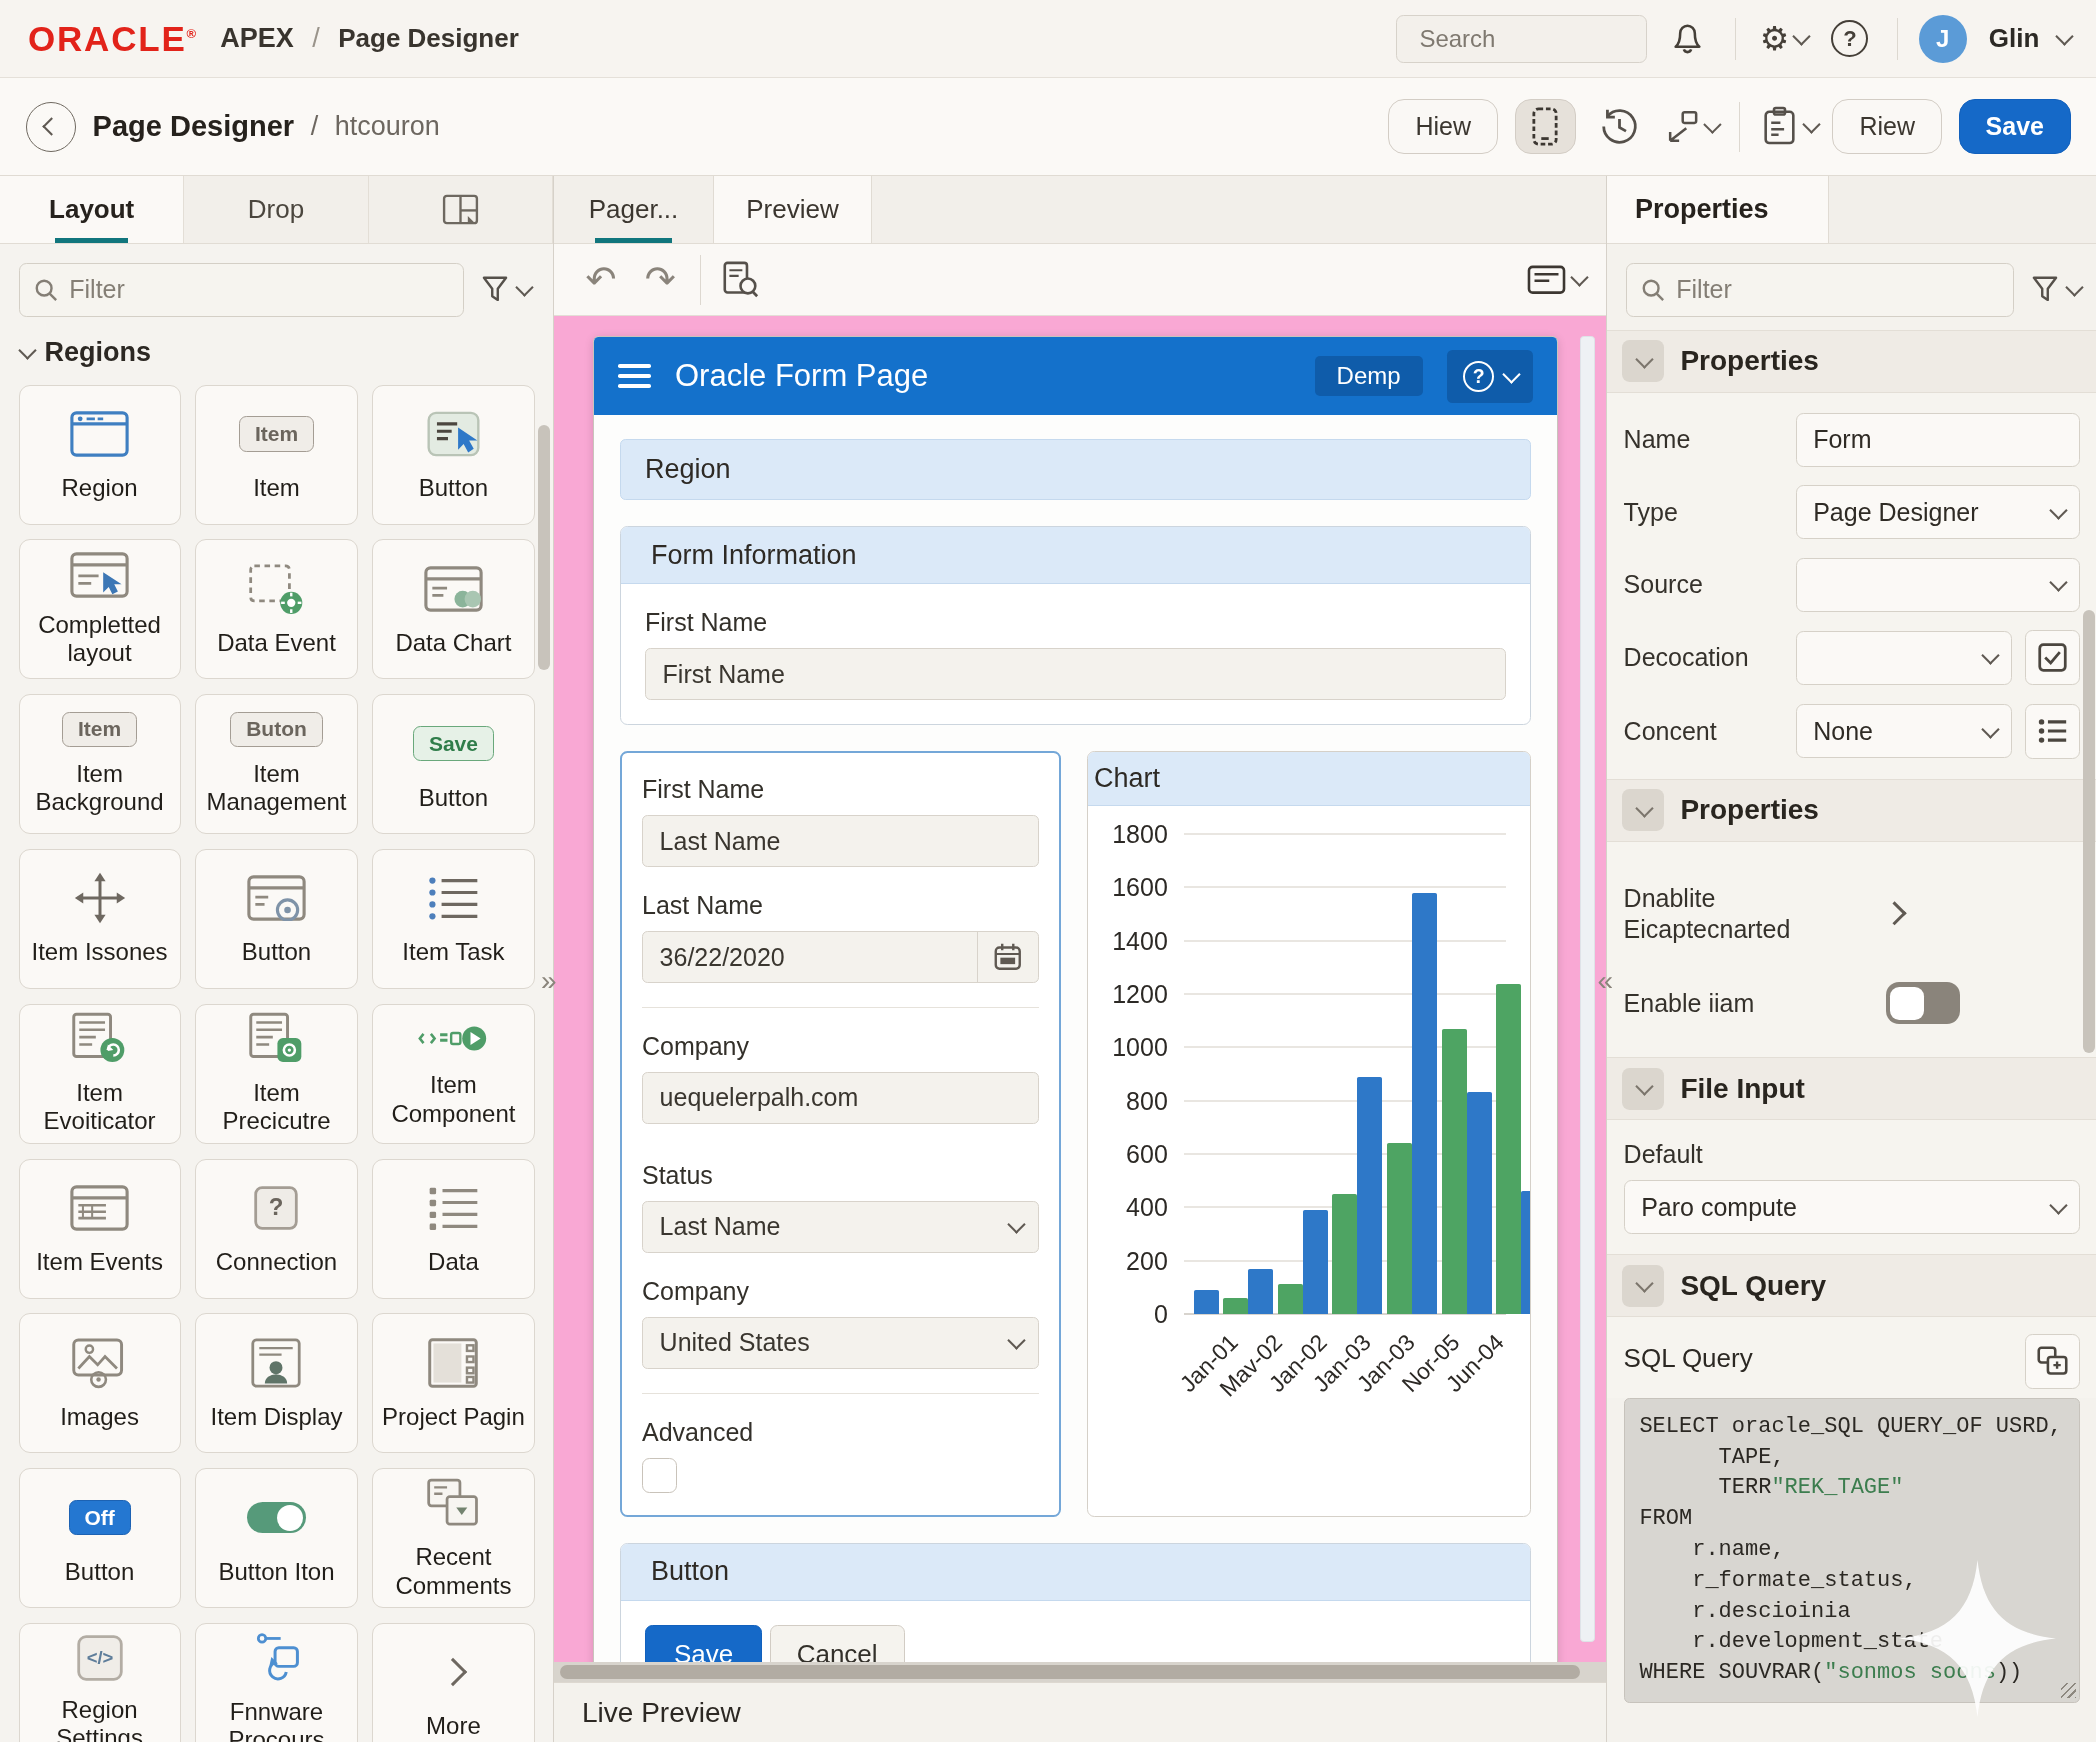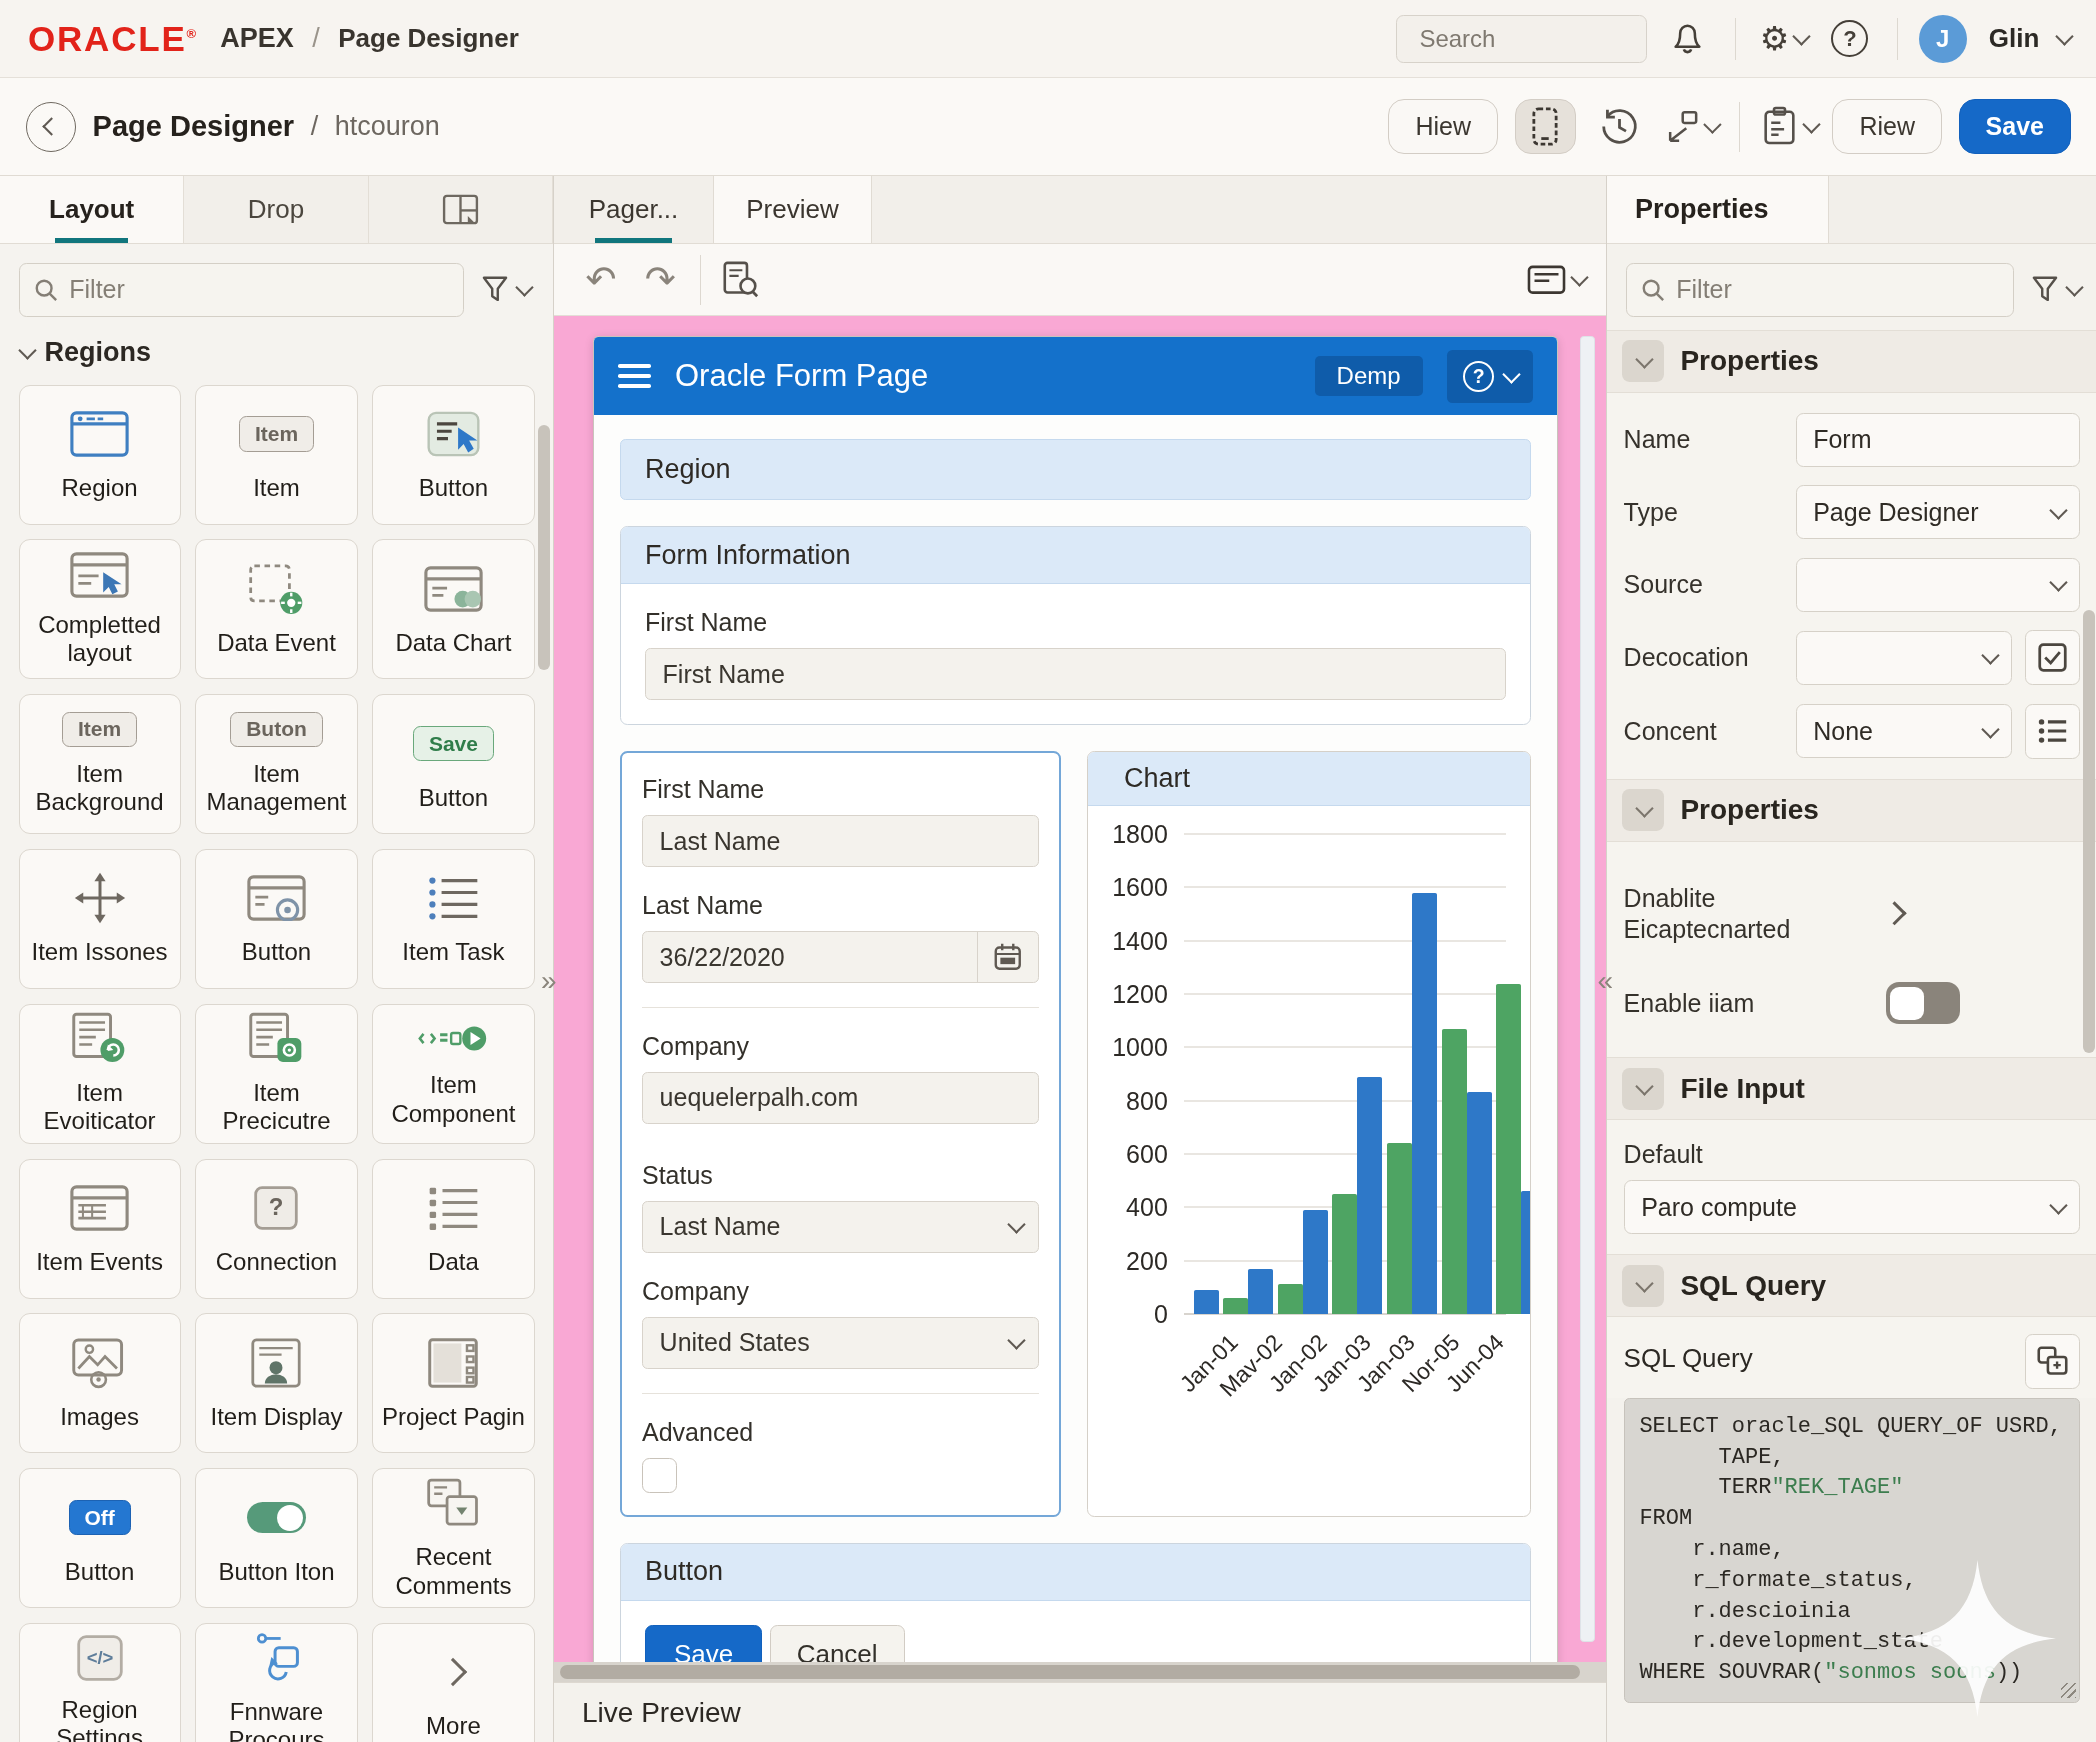--- a/index.html
+++ b/index.html
@@ -85,35 +85,35 @@
   .preview-header { height:78px; background:#1471cb; display:flex; align-items:center; gap:24px; padding:0 24px; }
   .hamburger { display:flex; flex-direction:column; gap:6.5px; }
   .hamburger i { display:block; width:33px; height:3.7px; background:#fff; border-radius:1.8px; }
   .ph-title { color:#fff; font-size:31px; flex:1; font-weight:400; }
   .demp-btn { background:#0f5caa; color:#fff; font-size:24px; padding:6px 22px; border-radius:5px; }
   .help-btn { background:#0f5caa; color:#fff; display:flex; align-items:center; gap:9.2px; padding:11px 16.6px; border-radius:5.5px; }
   .help-circ { width:31px; height:31px; border:2.8px solid #fff; border-radius:50%; display:flex; align-items:center; justify-content:center; font-size:19.4px; font-weight:700; }
   .preview-body { padding:24px 26px 28px; }
   .region-bar { height:61px; background:#dbe9f8; border:0.9px solid #c5d9ee; border-radius:5.5px; display:flex; align-items:center; padding:0 24px; font-size:27px; color:#2e2a25; }
   .panel { margin-top:26px; border:0.9px solid #ccd5de; border-radius:7.4px; background:#fff; overflow:hidden; }
-  .panel-head { height:57px; background:#dbe9f8; border-bottom:0.9px solid #c5d9ee; display:flex; align-items:center; padding:0 24px; font-size:27px; color:#2e2a25; }
+  .panel-head { height:57px; background:#dbe9f8; border-bottom:0.9px solid #c5d9ee; display:flex; align-items:center; padding:0 30px; font-size:27px; color:#2e2a25; }
   .panel-body { padding:24px; }
   .field-label { font-size:25px; color:#33302a; margin-bottom:11px; }
   .text-input { height:52px; background:#f4f2ed; border:0.9px solid #d8d3cb; border-radius:5.5px; display:flex; align-items:center; padding:0 16.6px; font-size:25px; color:#3a362f; }
   .columns { display:flex; gap:26px; margin-top:26px; align-items:stretch; }
   .form-card { width:441px; flex-shrink:0; border:2.8px solid #74a7d8; border-radius:7.4px; background:#fff; padding:22px 20px; display:flex; flex-direction:column; }
   .date-wrap { height:52px; background:#f4f2ed; border:0.9px solid #d8d3cb; border-radius:5.5px; display:flex; align-items:stretch; overflow:hidden; }
   .date-text { flex:1; display:flex; align-items:center; padding:0 16.6px; font-size:25px; color:#3a362f; }
   .date-btn { width:61px; border-left:0.9px solid #d8d3cb; display:flex; align-items:center; justify-content:center; }
   .hrline { height:0.9px; background:#e6e2db; margin:24px 0; }
   .sel { height:52px; background:#f4f2ed; border:0.9px solid #d8d3cb; border-radius:5.5px; display:flex; align-items:center; justify-content:space-between; padding:0 16.6px; font-size:25px; color:#3a362f; }
   .checkbox { width:35px; height:35px; border:1.8px solid #c9c3ba; border-radius:7.4px; background:#fff; }
 
   .chart-card { flex:1; border:0.9px solid #d5d0c8; border-radius:7.4px; background:#fff; overflow:hidden; display:flex; flex-direction:column; }
-  .chart-head { height:54px; background:#dbe9f8; border-bottom:0.9px solid #c5d9ee; display:flex; align-items:center; padding:0 36px; font-size:27px; color:#2e2a25; flex-shrink:0; }
+  .chart-head { height:54px; background:#dbe9f8; border-bottom:0.9px solid #c5d9ee; display:flex; align-items:center; padding:0 6px; font-size:27px; color:#2e2a25; flex-shrink:0; }
   .chart-body { padding:28px 16.6px 5.5px 7.4px; }
   .plot { position:relative; height:480px; margin-left:89px; margin-right:7.4px; }
   .gridline { position:absolute; left:0; right:0; height:1.8px; background:#e9e6e1; }
   .gridline.zero { background:#d8d4ce; }
   .gridline .ylab { position:absolute; right:calc(100% + 16.6px); top:50%; transform:translateY(-50%); font-size:25px; color:#2c2925; }
   .groups { position:absolute; left:9.2px; right:5.5px; top:0; bottom:0; display:flex; align-items:flex-end; justify-content:space-between; }
   .bargroup { display:flex; align-items:flex-end; gap:4.6px; }
   .bar { width:25px; border-radius:1.8px 1.8px 0 0; }
   .xrow { margin:7.4px 13px 0 94px; display:flex; justify-content:space-between; height:96px; }
   .xlab { flex:1; position:relative; }

